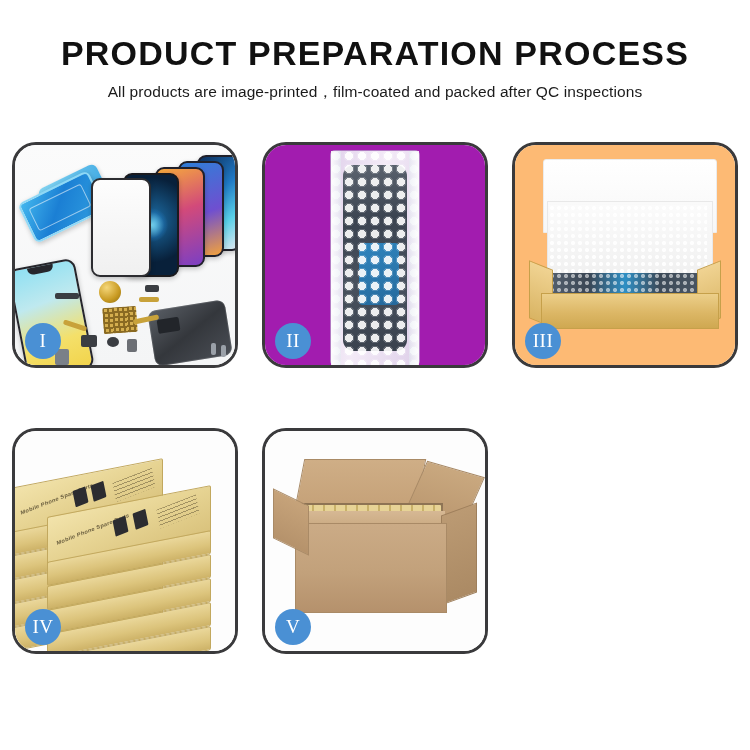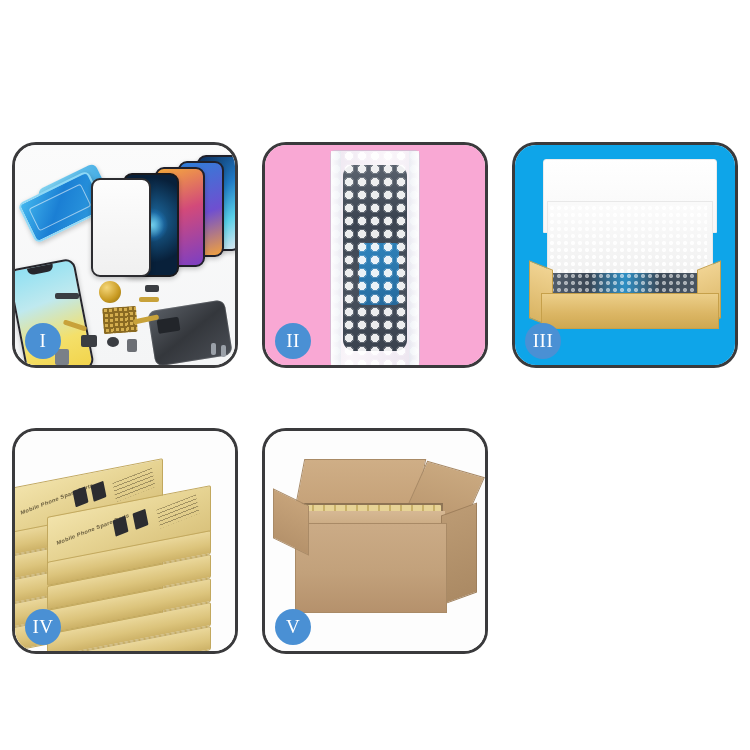--- a/index.html
+++ b/index.html
@@ -141,21 +141,21 @@
   .mesh{
     position:absolute;left:88px;top:162px;width:34px;height:26px;
     background:
       repeating-linear-gradient(0deg,#8a6a22 0 2px,transparent 2px 5px),
       repeating-linear-gradient(90deg,#8a6a22 0 2px,transparent 2px 5px),
       #d4ae4e;
     border-radius:2px;transform:rotate(-4deg);
   }
 
   
-  .p2{background:#f9a8d4;padding-left:26px;}
+  .p2{background:#a21caf;padding-left:26px;}
   .bagwrap{position:absolute;left:50%;top:6px;transform:translateX(-50%);}
   .bag{
     position:relative;width:88px;height:214px;
     background:linear-gradient(100deg,rgba(236,242,246,.85) 0%,rgba(250,252,253,.92) 45%,rgba(232,238,243,.85) 100%);
     border-radius:4px;
     box-shadow:0 0 0 1px rgba(190,200,210,.55);
   }
   .inner{
     position:absolute;left:12px;top:14px;width:64px;height:186px;
     background:linear-gradient(175deg,#5c6470 0%,#3b4350 30%,#49525f 62%,#39414d 100%);
@@ -173,21 +173,21 @@
     background-size:13px 13px;
     opacity:.95;
   }
   .bag-seal{
     position:absolute;left:0;top:0;width:10px;height:100%;
     background:linear-gradient(90deg,rgba(255,255,255,.9),rgba(225,233,240,.5));
   }
   .bag-seal.r{left:auto;right:0;background:linear-gradient(270deg,rgba(255,255,255,.9),rgba(225,233,240,.5));}
 
   
-  .p3{background:#0ea5e9;}
+  .p3{background:#fdba74;}
   .b3-lid{
     position:absolute;left:28px;top:14px;width:172px;height:72px;
     background:linear-gradient(180deg,#ffffff 0%,#f7f7f7 100%);
     border:1px solid #ececec;border-radius:3px 3px 0 0;
   }
   .b3-back{
     position:absolute;left:32px;top:56px;width:164px;height:78px;
     background:linear-gradient(180deg,#fafafa 0%,#f1f1f1 100%);
     border:1px solid #e8e8e8;
   }
@@ -312,20 +312,22 @@
     position:absolute;width:13px;height:18px;
     background:rgba(150,120,86,.55);border-radius:1px;
   }
 </style>
 </head>
 <body>
 
 <div class="page">
 
   <div class="header">
+    <h1 class="title">PRODUCT PREPARATION PROCESS</h1>
+    <p class="subtitle">All products are image-printed，film-coated and packed after QC inspections</p>
   </div>
 
   <div class="grid">
 
     <div class="panel">
       <div class="stage p1">
         <div class="scr film2"></div>
         <div class="scr film"></div>
         <div class="scr ph-e"></div>
         <div class="scr ph-d"></div>

